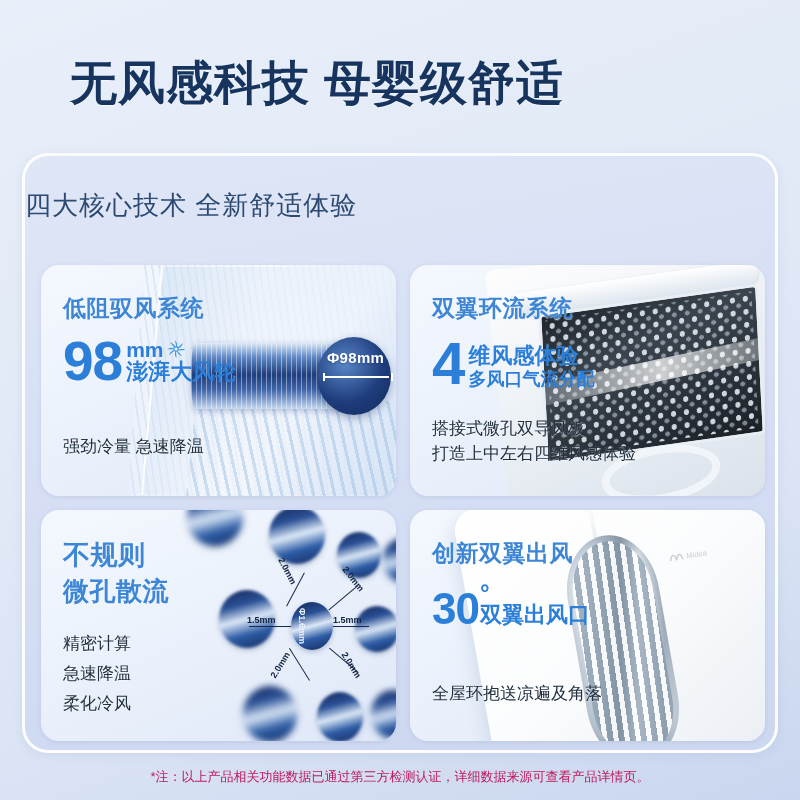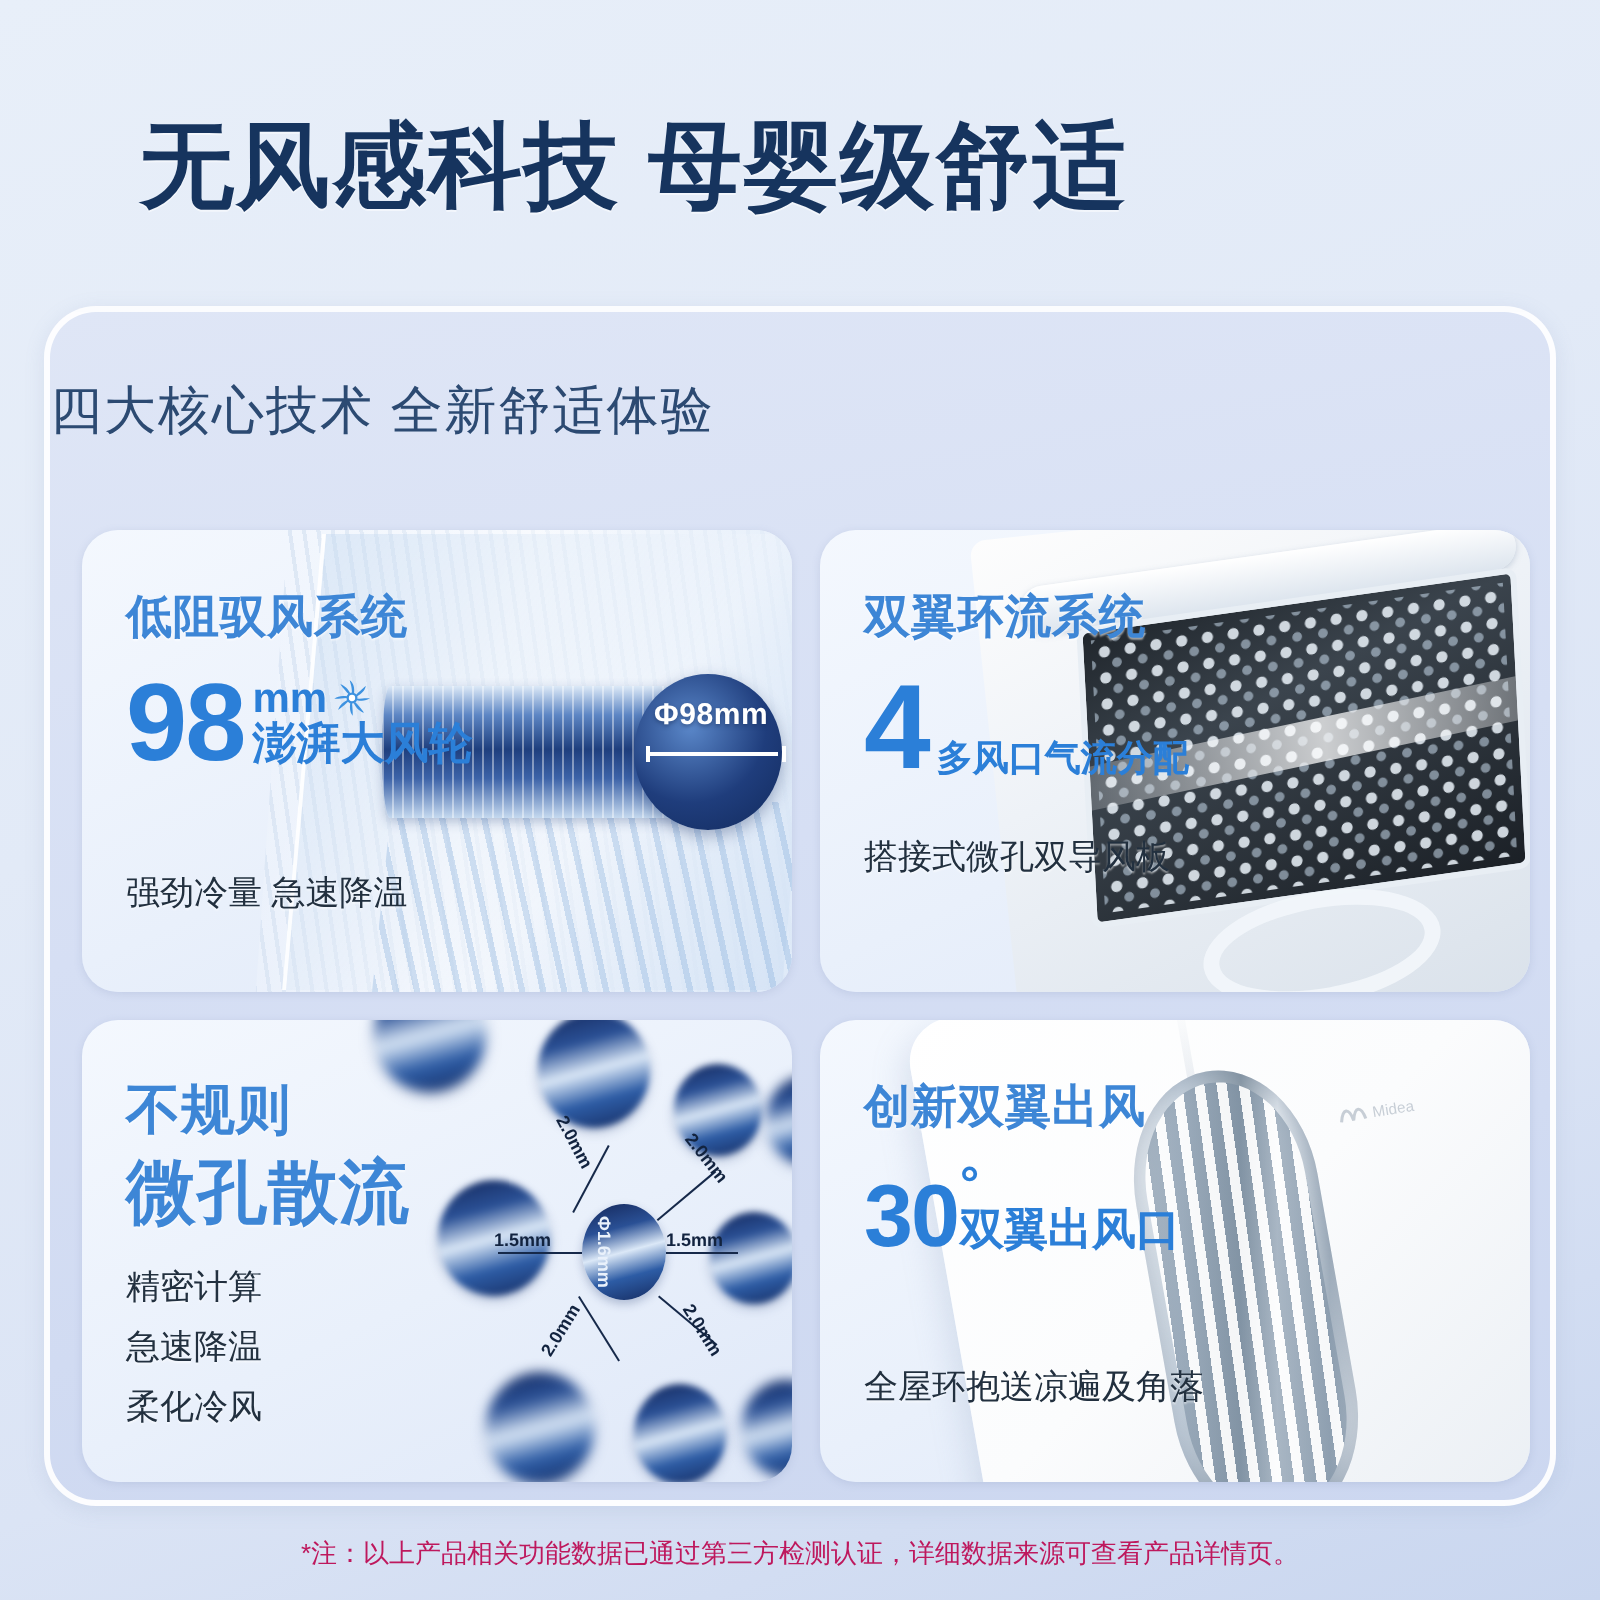--- a/index.html
+++ b/index.html
@@ -366,25 +366,27 @@
         <div class="c2-edge"></div>
         <div class="c2-panel"></div>
         <div class="c2-foot"></div>
       </div>
 
       <div class="card-text">
         <div class="card-title">双翼环流系统</div>
         <div class="stat-row">
           <span class="stat-num" style="font-size:60px">4</span>
           <span class="stat-side">
+            <span class="stat-sub">维风感体验</span>
             <span class="stat-sub small">多风口气流分配</span>
           </span>
         </div>
       </div>
       <div class="card-desc" style="top:152px">搭接式微孔双导风板</div>
+      <div class="card-desc" style="top:177px">打造上中左右四维风感体验</div>
     </div>
 
     <div class="card">
       <div class="art">
         <div class="hole blur2" style="left:146px; top:-22px; width:56px; height:58px;"></div>
         <div class="hole blur" style="left:228px; top:-4px; width:56px; height:58px;"></div>
         <div class="hole blur" style="left:296px; top:22px; width:44px; height:46px;"></div>
         <div class="hole blur2" style="left:342px; top:28px; width:40px; height:44px;"></div>
         <div class="hole blur" style="left:178px; top:80px; width:56px; height:58px;"></div>
         <div class="hole" style="left:250px; top:92px; width:42px; height:48px;"></div>
@@ -404,21 +406,21 @@
         <div class="dim-txt" style="left:298px; top:64px; transform:rotate(52deg);">2.0mm</div>
         <div class="dim-txt" style="left:206px; top:105px;">1.5mm</div>
         <div class="dim-txt" style="left:292px; top:105px;">1.5mm</div>
         <div class="dim-txt" style="left:266px; top:98px; transform:rotate(90deg); transform-origin:left top; color:#e9f1fb;">Φ1.6mm</div>
         <div class="dim-txt" style="left:225px; top:150px; transform:rotate(-58deg);">2.0mm</div>
         <div class="dim-txt" style="left:296px; top:150px; transform:rotate(58deg);">2.0mm</div>
       </div>
 
       <div class="card-text">
         <div class="card-title" style="font-size:27px; line-height:1.32">不规则</div>
-        <div class="card-title" style="font-size:35px; line-height:1.32">微孔散流</div>
+        <div class="card-title" style="font-size:26px; line-height:1.32">微孔散流</div>
       </div>
       <div class="card-desc" style="top:122px">精密计算</div>
       <div class="card-desc" style="top:152px">急速降温</div>
       <div class="card-desc" style="top:182px">柔化冷风</div>
     </div>
 
     <div class="card">
       <div class="art">
         <div class="c4-unit"></div>
         <div class="c4-seam"></div>

